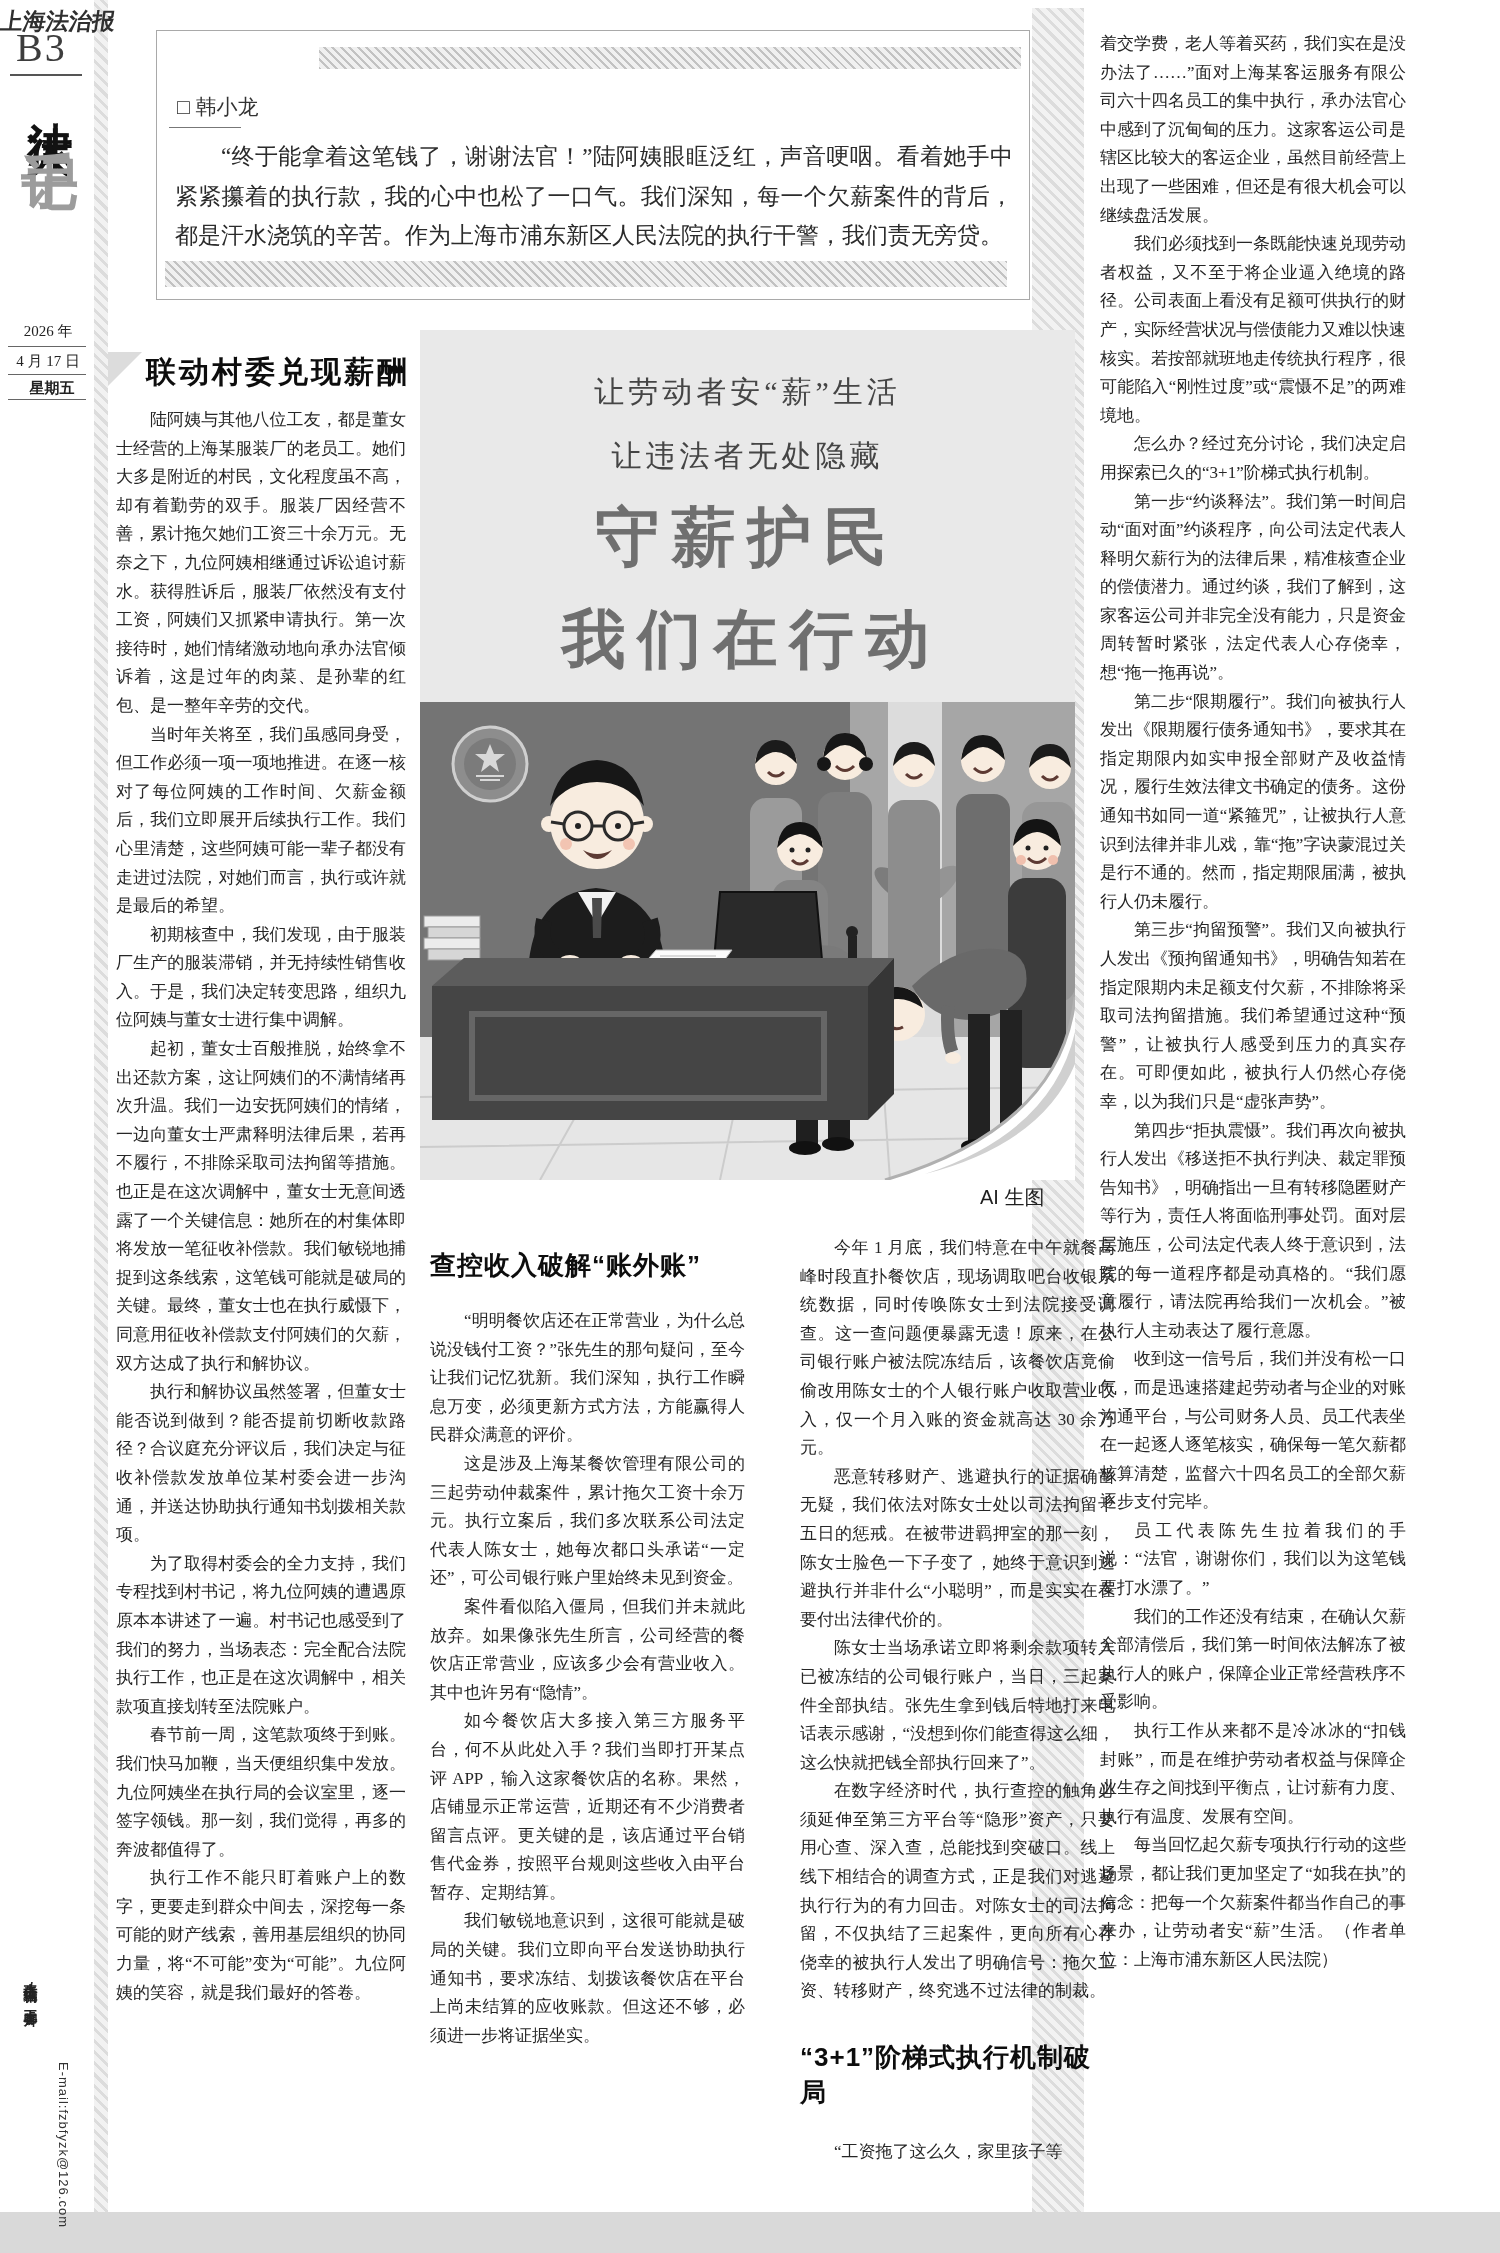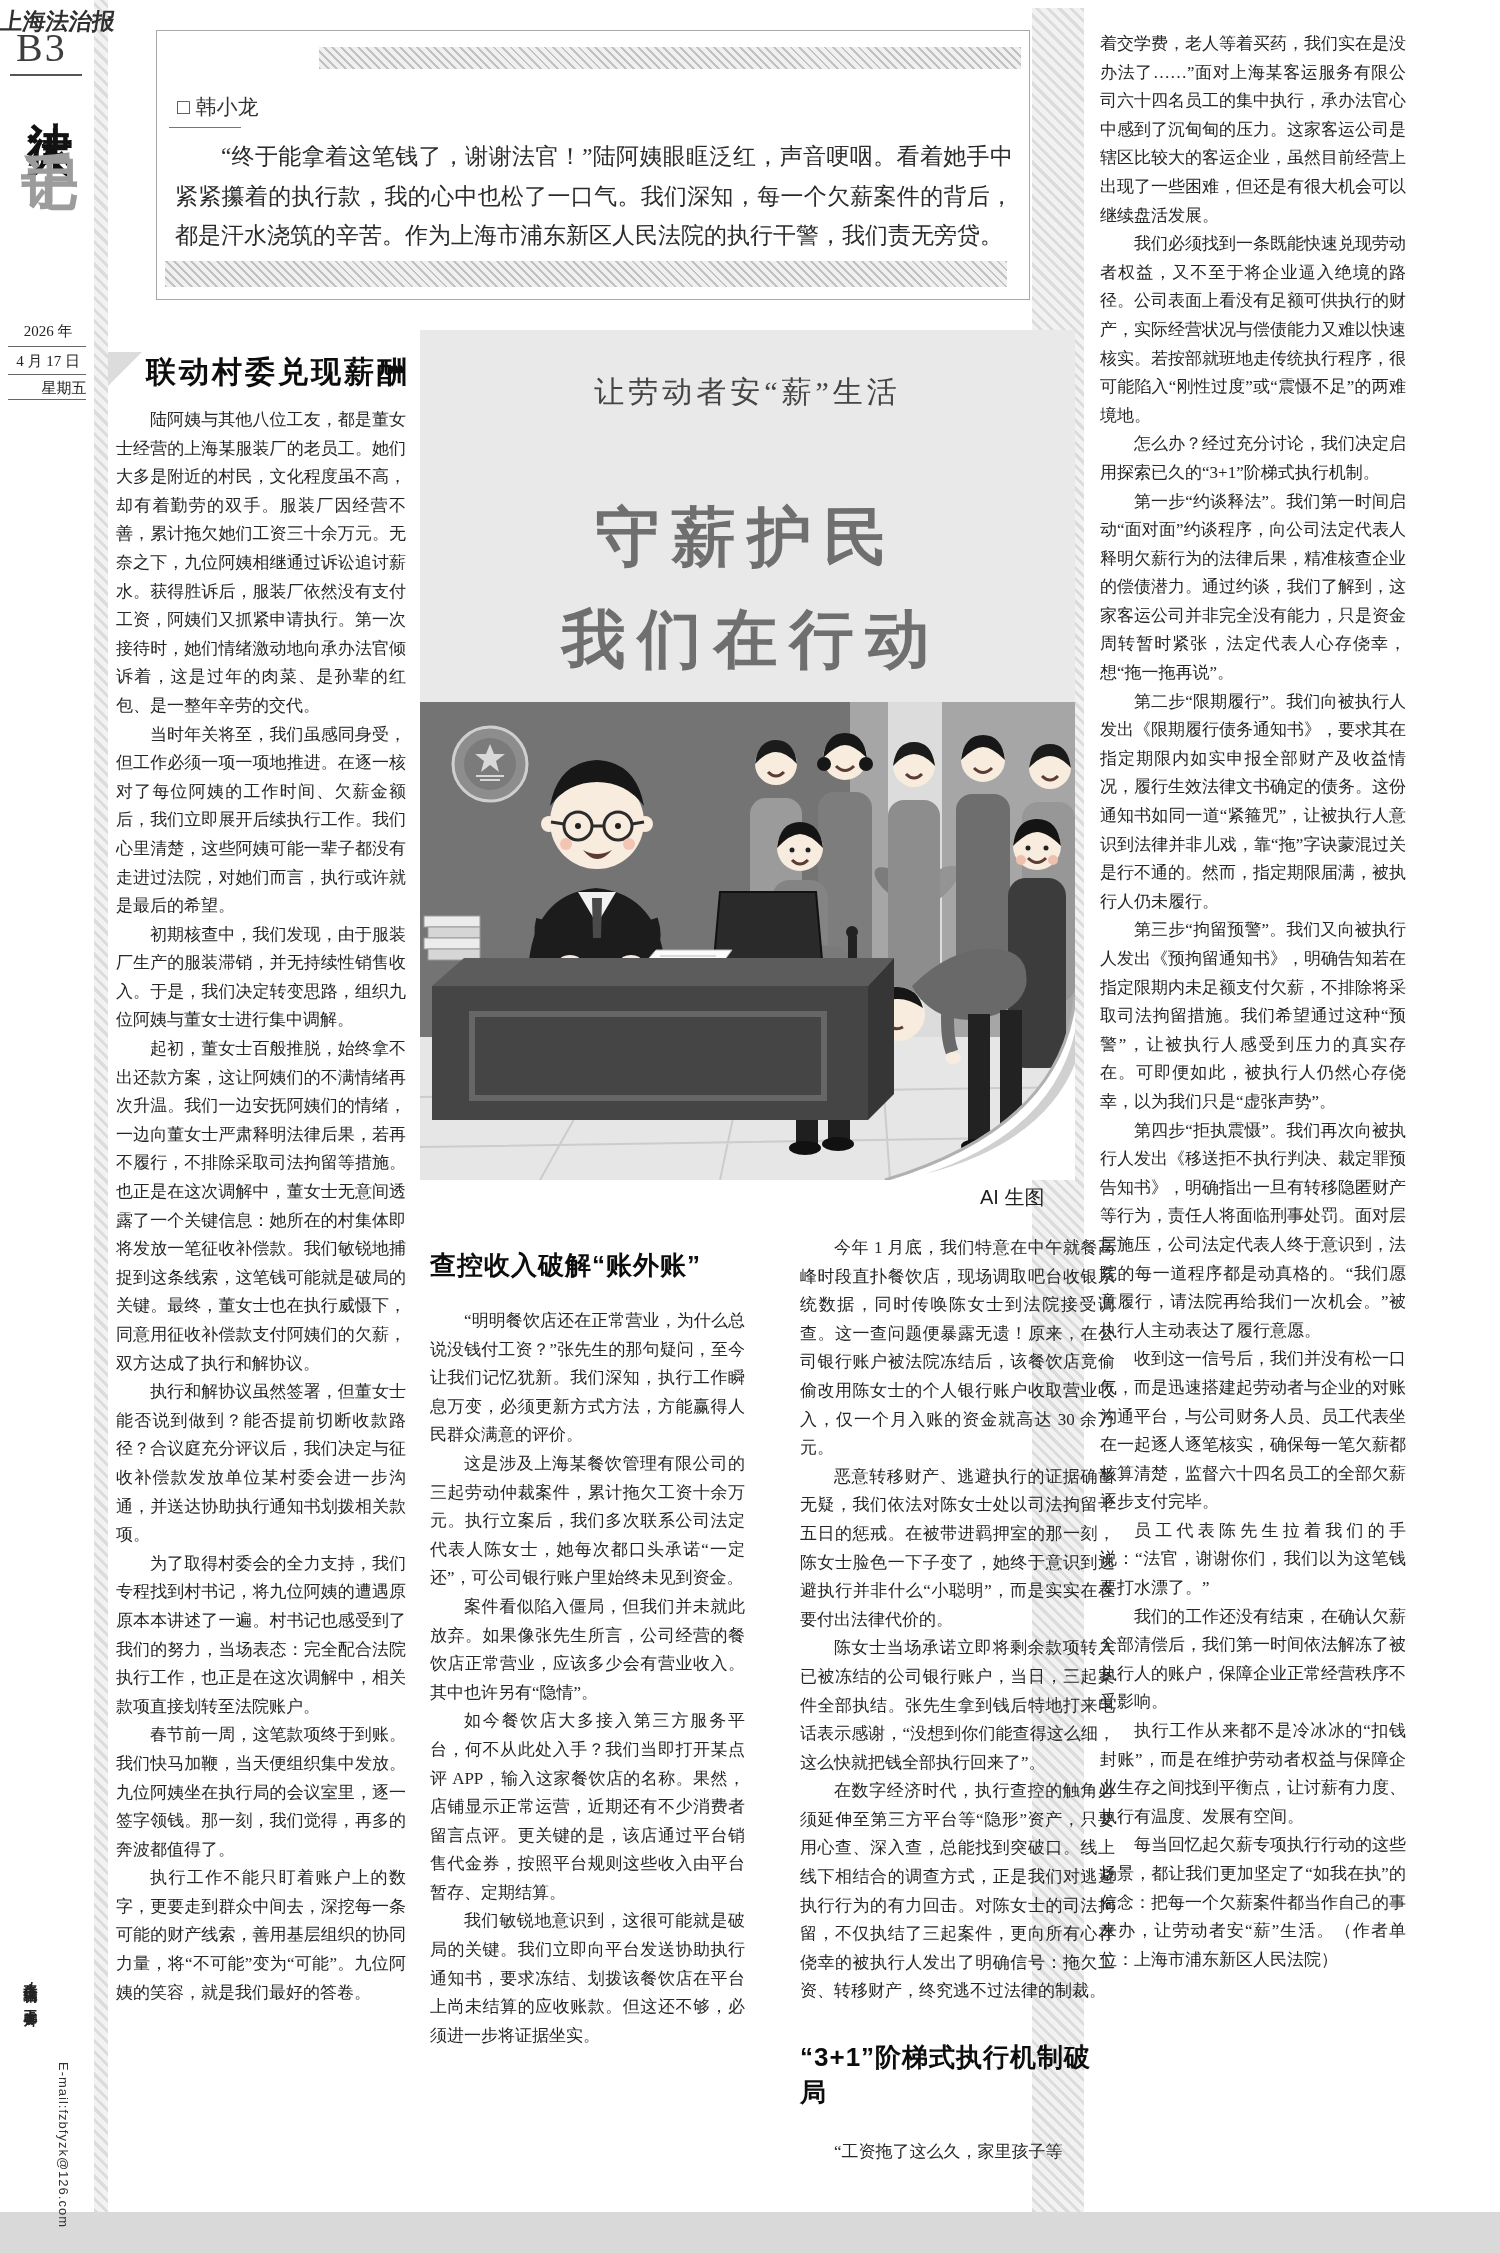--- a/index.html
+++ b/index.html
@@ -50,21 +50,21 @@
   <div class="abs" style="left:10px;top:74px;width:72px;height:2px;background:#555;"></div>
 
   <div class="abs vtitle" style="left:22px;top:86px;">
     <span class="main">法律人</span><span class="script">手记</span>
   </div>
 
   <div class="abs date-line" style="left:0;top:322px;">2026 年</div>
   <div class="abs rule" style="left:8px;top:346px;width:78px;"></div>
   <div class="abs date-line" style="left:0;top:352px;">4 月 17 日</div>
   <div class="abs rule" style="left:8px;top:374px;width:78px;"></div>
-  <div class="abs date-line" style="left:16px;top:379px;font-weight:400;">星期五</div>
+  <div class="abs date-line" style="left:4px;top:379px;font-weight:700;">星期五</div>
   <div class="abs rule" style="left:8px;top:399px;width:78px;"></div>
 
   <div class="abs editor-v sans" style="left:22px;top:1972px;height:150px;">责任编辑/王睿卿</div>
   <div class="abs email-v sans" style="left:56px;top:2062px;height:190px;">E-mail:fzbfyzk@126.com</div>
 
   <div class="abs intro-box" style="left:156px;top:30px;width:872px;height:268px;">
     <div class="abs hatch" style="left:162px;top:16px;right:8px;height:22px;"></div>
     <div class="abs byline sans" style="left:20px;top:62px;">□ 韩小龙</div>
     <div class="abs" style="left:12px;top:96px;width:72px;height:1px;background:#777;"></div>
     <div class="abs intro-text" style="left:18px;top:106px;width:838px;">“终于能拿着这笔钱了，谢谢法官！”陆阿姨眼眶泛红，声音哽咽。看着她手中紧紧攥着的执行款，我的心中也松了一口气。我们深知，每一个欠薪案件的背后，都是汗水浇筑的辛苦。作为上海市浦东新区人民法院的执行干警，我们责无旁贷。</div>
@@ -79,20 +79,21 @@
       <p>初期核查中，我们发现，由于服装厂生产的服装滞销，并无持续性销售收入。于是，我们决定转变思路，组织九位阿姨与董女士进行集中调解。</p>
       <p>起初，董女士百般推脱，始终拿不出还款方案，这让阿姨们的不满情绪再次升温。我们一边安抚阿姨们的情绪，一边向董女士严肃释明法律后果，若再不履行，不排除采取司法拘留等措施。也正是在这次调解中，董女士无意间透露了一个关键信息：她所在的村集体即将发放一笔征收补偿款。我们敏锐地捕捉到这条线索，这笔钱可能就是破局的关键。最终，董女士也在执行威慑下，同意用征收补偿款支付阿姨们的欠薪，双方达成了执行和解协议。</p>
       <p>执行和解协议虽然签署，但董女士能否说到做到？能否提前切断收款路径？合议庭充分评议后，我们决定与征收补偿款发放单位某村委会进一步沟通，并送达协助执行通知书划拨相关款项。</p>
       <p>为了取得村委会的全力支持，我们专程找到村书记，将九位阿姨的遭遇原原本本讲述了一遍。村书记也感受到了我们的努力，当场表态：完全配合法院执行工作，也正是在这次调解中，相关款项直接划转至法院账户。</p>
       <p>春节前一周，这笔款项终于到账。我们快马加鞭，当天便组织集中发放。九位阿姨坐在执行局的会议室里，逐一签字领钱。那一刻，我们觉得，再多的奔波都值得了。</p>
       <p>执行工作不能只盯着账户上的数字，更要走到群众中间去，深挖每一条可能的财产线索，善用基层组织的协同力量，将“不可能”变为“可能”。九位阿姨的笑容，就是我们最好的答卷。</p>
     </div>
 
   <div class="abs headline-box" style="left:420px;top:330px;width:655px;height:372px;">
     <div class="abs kicker" style="left:0;top:42px;width:100%;">让劳动者安“薪”生活</div>
+    <div class="abs kicker" style="left:0;top:106px;width:100%;">让违法者无处隐藏</div>
     <div class="abs big-title" style="left:0;top:164px;width:100%;">守薪护民</div>
     <div class="abs big-title" style="left:4px;top:266px;width:100%;">我们在行动</div>
   </div>
 
   <div class="abs" style="left:420px;top:702px;width:655px;height:478px;">
     <svg width="655" height="478" viewBox="0 0 655 478" xmlns="http://www.w3.org/2000/svg">
 
       <rect x="0" y="0" width="655" height="335" fill="#747474"></rect>
       <rect x="430" y="0" width="225" height="335" fill="#a6a6a6"></rect>
       <rect x="468" y="0" width="54" height="335" fill="#dcdcdc"></rect>

